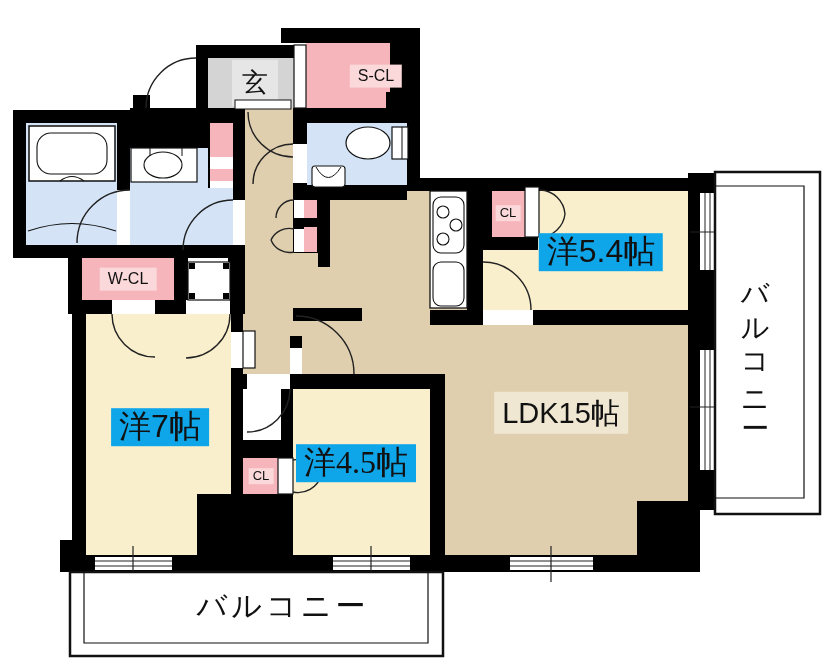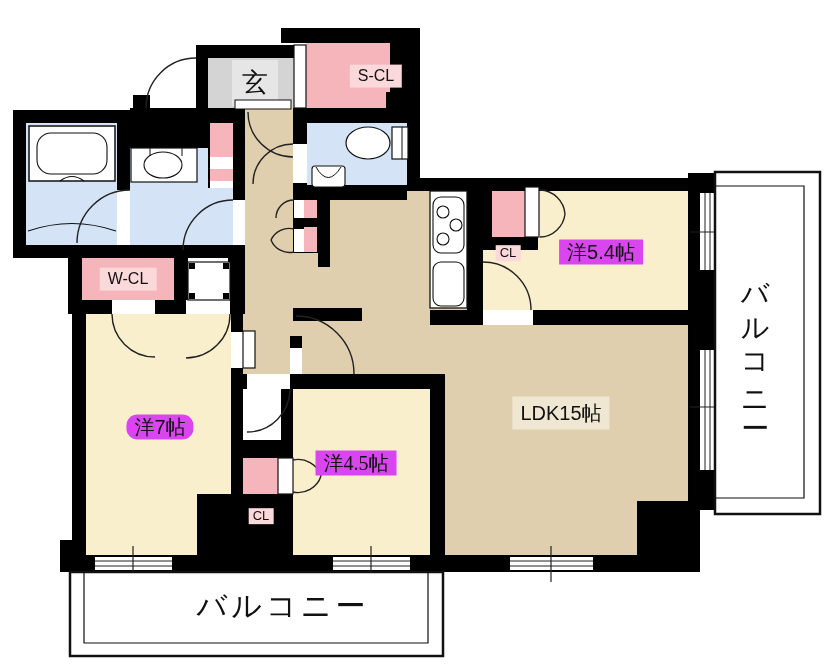--- a/index.html
+++ b/index.html
@@ -1,24 +1,24 @@
 <!DOCTYPE html>
 <html><head>
 <meta charset="utf-8">
 <style>
   html,body{margin:0;padding:0;background:#ffffff;}
   #stage{position:relative;width:832px;height:672px;background:#ffffff;overflow:hidden;
          font-family:"Liberation Sans","DejaVu Sans",sans-serif;}
   #plan-svg{position:absolute;left:0;top:0;}
   .lbl{position:absolute;transform:translate(-50%,-50%);white-space:nowrap;
        color:#111;text-align:center;line-height:1.05;}
-  .room-big{font-size:20px;background:#d946ef;padding:2px 8px;font-weight:500;}
-  .room-big-tan{font-size:20px;background:#efe7d2;padding:6px 8px;font-weight:500;}
+  .room-big{font-size:32px;background:#0ea5e9;padding:2px 8px;font-weight:500;}
+  .room-big-tan{font-size:29px;background:#efe7d2;padding:6px 8px;font-weight:500;}
   .closet{font-size:16px;background:#fbd8da;padding:3px 8px;}
-  .closet-sm{font-size:13px;background:#fbd8da;padding:1px 4px;margin-top:40px;}
+  .closet-sm{font-size:13px;background:#fbd8da;padding:1px 4px;}
   .genkan{font-size:26px;background:#e6e6e6;padding:2px 6px;}
   .balcony-h{font-size:30px;letter-spacing:4px;}
   .balcony-v{font-size:28px;writing-mode:vertical-rl;text-orientation:upright;
              letter-spacing:6px;transform:translate(-50%,-50%);}
 </style>
 </head>
 <body>
 
 <div id="stage">
 <svg id="plan-svg" width="832" height="672" viewBox="0 0 832 672">
@@ -228,18 +228,18 @@
     </g>
   </g>
 </svg>
 
   <div class="lbl genkan" style="left:255px;top:83px;">玄</div>
   <div class="lbl closet" style="left:356px;top:76px;margin-left:20px;">S-CL</div>
   <div class="lbl closet" style="left:128px;top:279px;">W-CL</div>
   <div class="lbl closet-sm" style="left:508px;top:213px;">CL</div>
   <div class="lbl closet-sm" style="left:261px;top:476px;">CL</div>
   <div class="lbl room-big" style="left:601px;top:252px;">洋5.4帖</div>
-  <div class="lbl room-big" style="left:160px;top:427px;border-radius:11px;">洋7帖</div>
+  <div class="lbl room-big" style="left:160px;top:427px;">洋7帖</div>
   <div class="lbl room-big" style="left:356px;top:463px;font-family:Liberation Serif, serif;">洋4.5帖</div>
   <div class="lbl room-big-tan" style="left:561px;top:413px;">LDK15帖</div>
   <div class="lbl balcony-v" style="left:755px;top:340px;">バルコニー</div>
   <div class="lbl balcony-h" style="left:283px;top:606px;">バルコニー</div>
 </div>
 
 </body></html>

